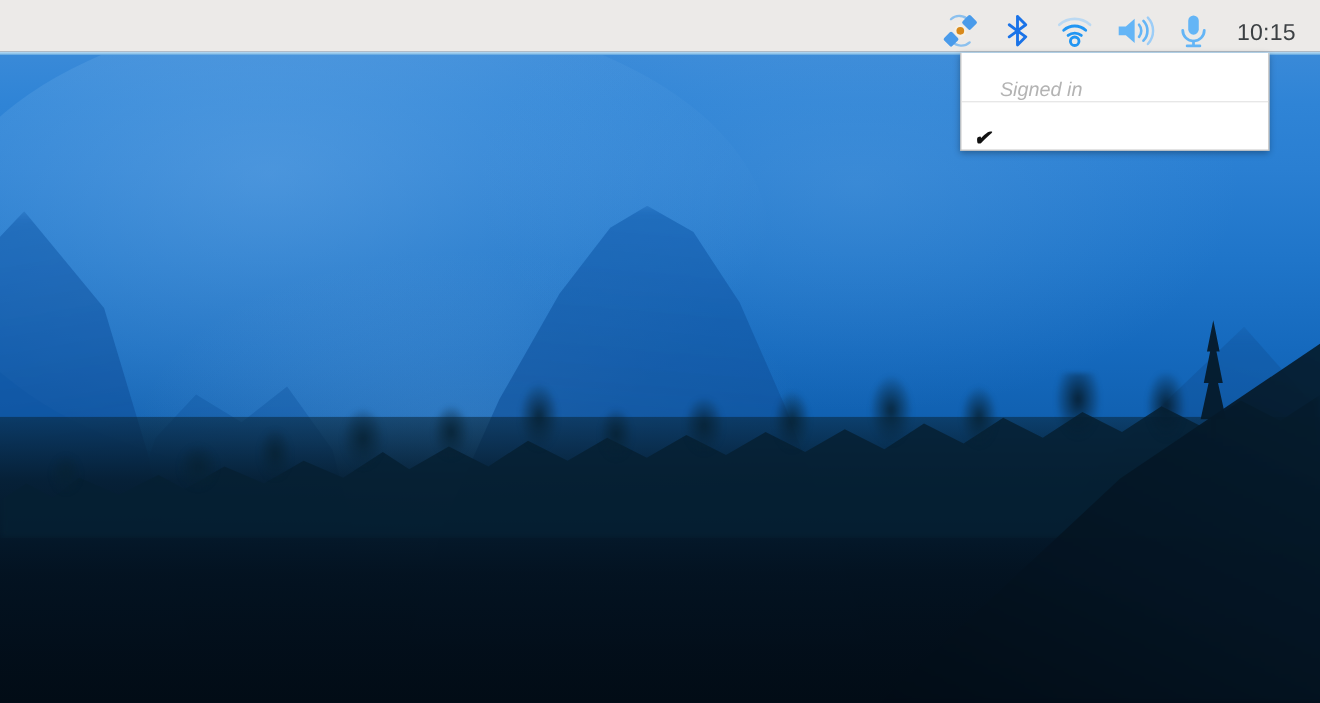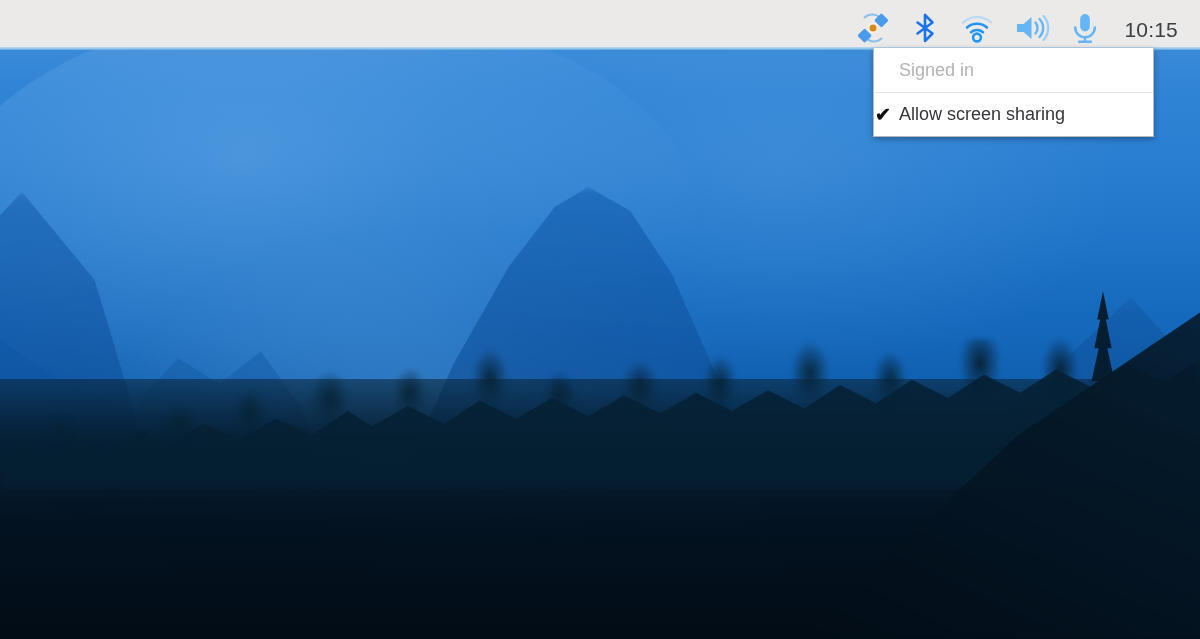--- a/index.html
+++ b/index.html
@@ -215,26 +215,27 @@
     width: 281px;
     background: #ffffff;
     border: 1px solid #b8b8b8;
     border-top: none;
     box-shadow: 0 2px 6px rgba(0,0,0,0.32);
     z-index: 30;
   }
 
   .menu-row {
     display: flex;
-    align-items: center;
+    align-items: flex-end;
     height: 44px;
-    padding-left: 1px;
+    padding-left: 11px;
     font-size: 18px;
     color: #35363a;
     white-space: nowrap;
+    font-style: italic;
   }
   .menu-row + .menu-row { border-top: 1px solid #e2e2e2; }
 
   .menu-row.disabled { color: #b3b3b3; }
   .menu-row.disabled .menu-label { padding-left: 24px; }
 
   .menu-check {
     width: 24px;
     display: inline-block;
     font-size: 19px;
@@ -329,19 +330,18 @@
   </div>
 
   <div id="share-menu">
 
     <div class="menu-row disabled">
       <span class="menu-label">Signed in</span>
     </div>
 
     <div class="menu-row">
       <span class="menu-check">✔</span>
-      <span class="menu-label">Allow screen sharing</span>
     </div>
 
 
   </div>
 
 </div>
 
 </body></html>

